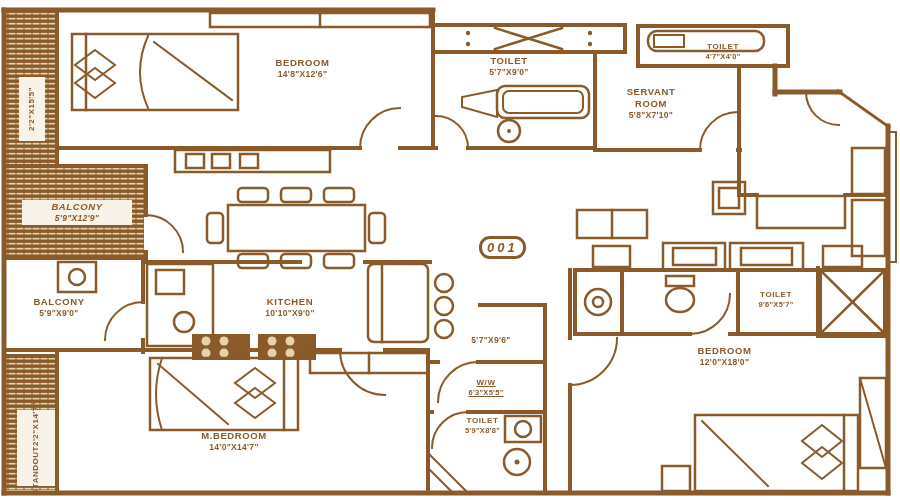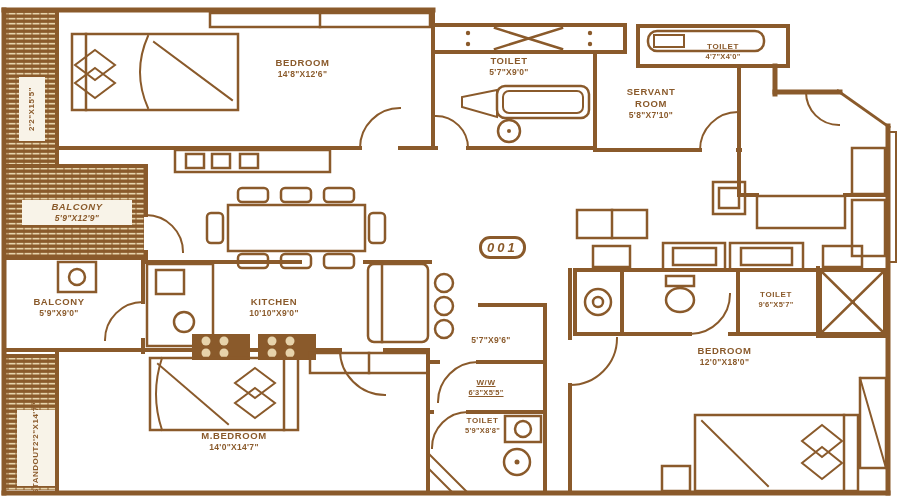--- a/index.html
+++ b/index.html
@@ -272,21 +272,21 @@
   </div>
 
 
   <div class="badge" style="left:479px;top:236px;border-radius:11px;">001</div>
 
   <div class="lbl" style="left:8px;top:296px;width:102px;">
     <div>BALCONY</div>
     <div class="dims">5'9"X9'0"</div>
   </div>
 
-  <div class="lbl" style="left:208px;top:296px;width:132px;">
+  <div class="lbl" style="left:224px;top:296px;width:132px;">
     <div>KITCHEN</div>
     <div class="dims">10'10"X9'0"</div>
   </div>
 
   <div class="lbl small" style="left:736px;top:290px;width:80px;">
     <div>TOILET</div>
     <div class="dims">9'6"X5'7"</div>
   </div>
 
   <div class="lbl" style="left:440px;top:335px;width:102px;">

